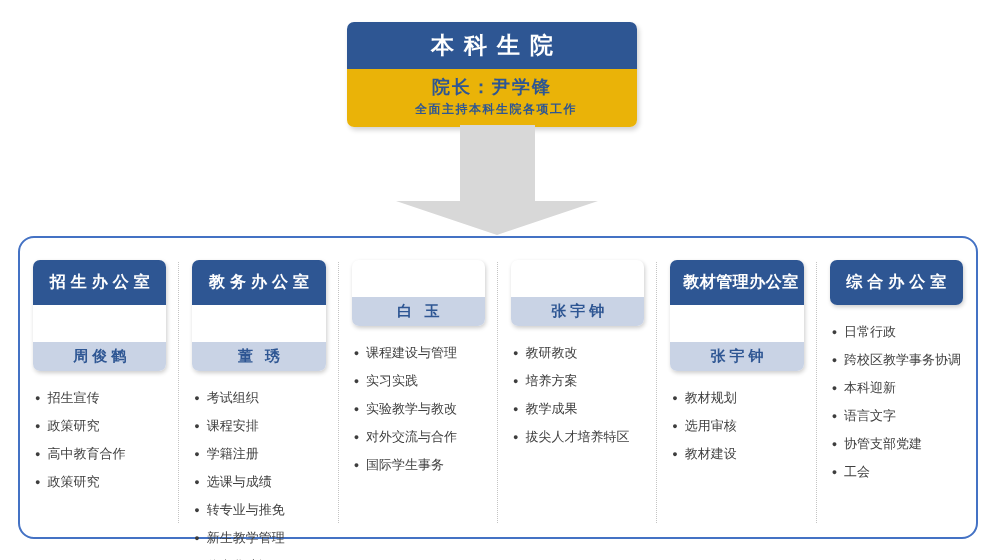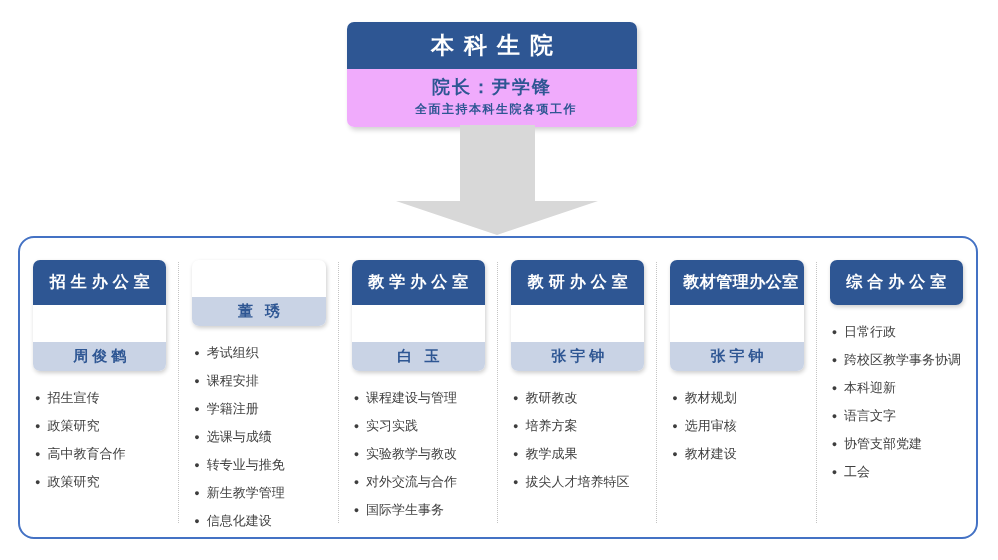--- a/index.html
+++ b/index.html
@@ -21,21 +21,21 @@
     background: #2e5693;
     height: 47px;
     display: flex; align-items: center; justify-content: center;
     color: #ffffff;
     font-size: 23px;
     font-weight: bold;
     letter-spacing: 10px;
     padding-left: 10px; 
   }
   .top-box-band {
-    background: #f0abfc;
+    background: #eab308;
     padding: 6px 0 9px;
     text-align: center;
   }
   .leader-name {
     color: #2e5693;
     font-size: 18px;
     font-weight: bold;
     letter-spacing: 2px;
     display: block;
   }
@@ -168,20 +168,21 @@
         </li>
         <li class="duty-item">
           <span class="bullet-icon">●</span>
           <span>政策研究</span>
         </li>
       </ul>
   </div>
 
   <div class="dept-col">
     <div class="dept-card">
+      <div class="dept-header">教务办公室</div>
       <div class="dept-band">董 琇</div>
     </div>
     <ul class="duty-list">
         <li class="duty-item">
           <span class="bullet-icon">●</span>
           <span>考试组织</span>
         </li>
         <li class="duty-item">
           <span class="bullet-icon">●</span>
           <span>课程安排</span>
@@ -204,21 +205,20 @@
         </li>
         <li class="duty-item">
           <span class="bullet-icon">●</span>
           <span>信息化建设</span>
         </li>
       </ul>
   </div>
 
   <div class="dept-col">
     <div class="dept-card">
-      <div class="dept-header">教学办公室</div>
       <div class="dept-band">白 玉</div>
     </div>
     <ul class="duty-list">
         <li class="duty-item">
           <span class="bullet-icon">●</span>
           <span>课程建设与管理</span>
         </li>
         <li class="duty-item">
           <span class="bullet-icon">●</span>
           <span>实习实践</span>
@@ -233,21 +233,20 @@
         </li>
         <li class="duty-item">
           <span class="bullet-icon">●</span>
           <span>国际学生事务</span>
         </li>
       </ul>
   </div>
 
   <div class="dept-col">
     <div class="dept-card">
-      <div class="dept-header">教研办公室</div>
       <div class="dept-band">张宇钟</div>
     </div>
     <ul class="duty-list">
         <li class="duty-item">
           <span class="bullet-icon">●</span>
           <span>教研教改</span>
         </li>
         <li class="duty-item">
           <span class="bullet-icon">●</span>
           <span>培养方案</span>

